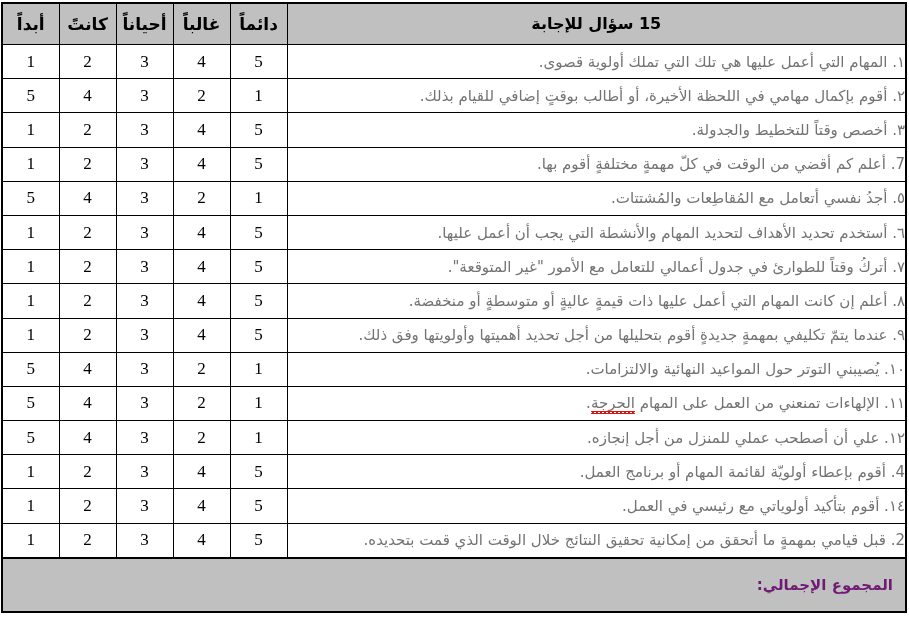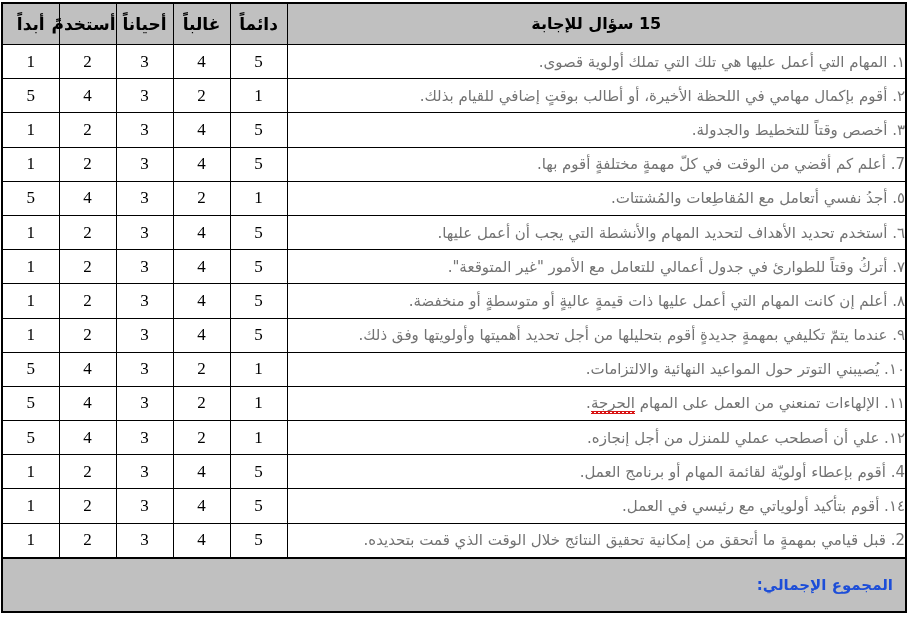--- a/index.html
+++ b/index.html
@@ -107,21 +107,21 @@
   }
 
   
   tr.total-row > td {
     background: #c0c0c0 !important;
     height: 52px;
     text-align: right;
     padding: 0 12px 0 6px;
     font-size: 15px;
     font-weight: bold;
-    color: #1d4ed8;
+    color: #701a75;
     direction: rtl;
     unicode-bidi: embed;
     border-top: 2px solid #000000;
   }
 </style>
 </head>
 <body>
 
 <div class="sheet">
 
@@ -134,21 +134,21 @@
       <col class="c-score">
       <col class="c-score">
     </colgroup>
 
     <thead>
       <tr>
         <th class="hdr-cell hdr-title">15 سؤال للإجابة</th>
         <th class="hdr-cell hdr-scale">دائماً</th>
         <th class="hdr-cell hdr-scale">غالباً</th>
         <th class="hdr-cell hdr-scale">أحياناً</th>
-        <th class="hdr-cell hdr-scale">أستخدمً</th>
+        <th class="hdr-cell hdr-scale">كانتً</th>
         <th class="hdr-cell hdr-scale">أبداً</th>
       </tr>
     </thead>
 
     <tbody id="q-body">
         <tr class="q-row">
           <td class="stmt-cell">١.  المهام التي أعمل عليها هي تلك التي تملك أولوية قصوى.</td>
           <td class="score-cell">5</td>
           <td class="score-cell">4</td>
           <td class="score-cell">3</td>

